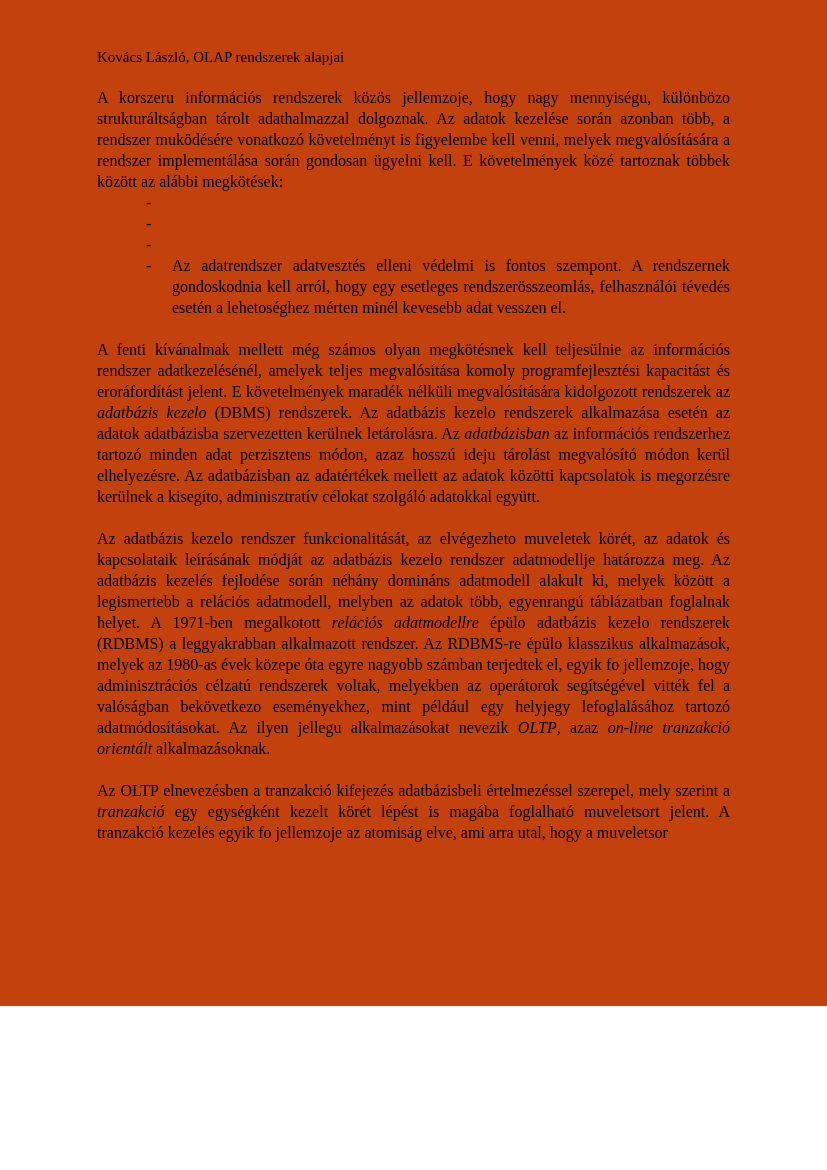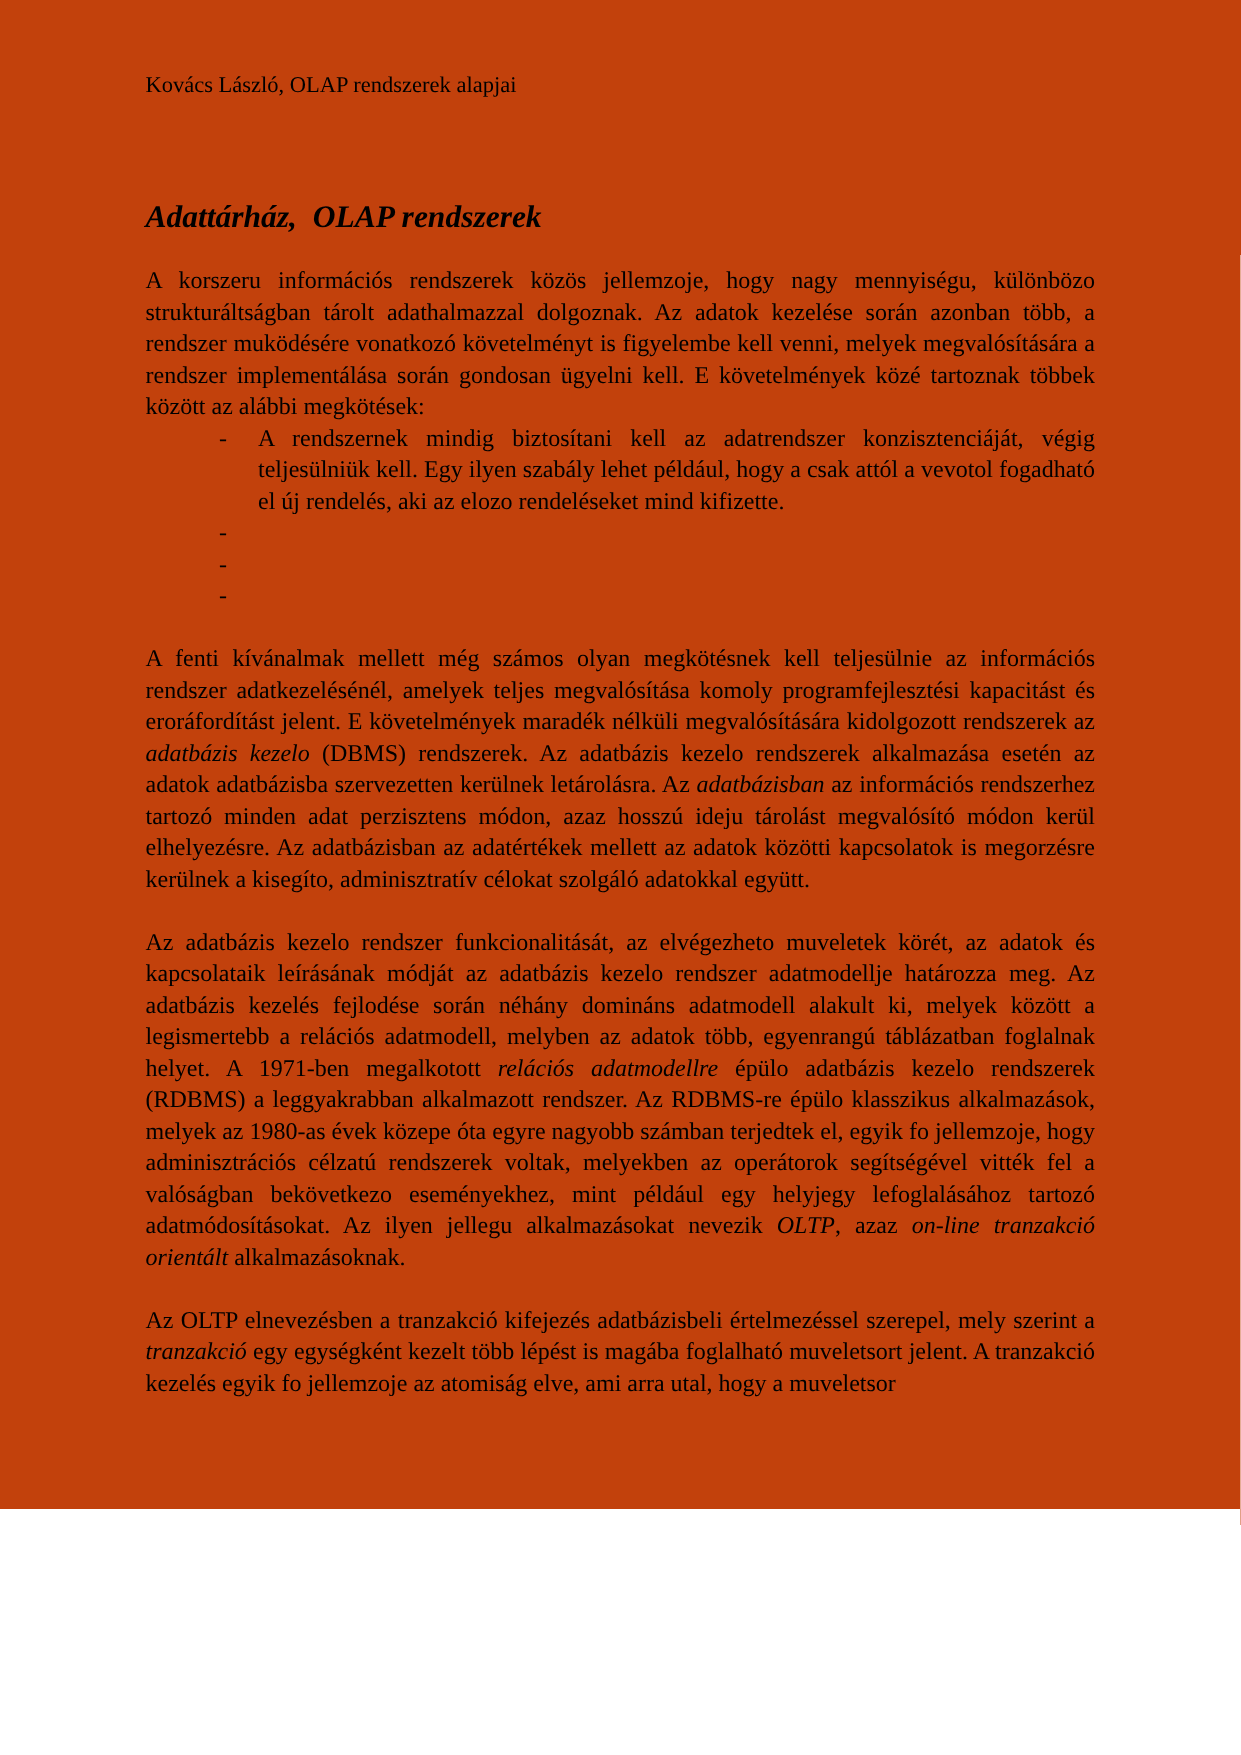--- a/index.html
+++ b/index.html
@@ -55,45 +55,44 @@
   }
   .seg-italic { font-style: italic; margin-top: 12px; }
 </style>
 </head>
 <body>
 
 <div class="page">
 
   <div class="running-header">Kovács László, OLAP rendszerek alapjai</div>
 
-  <h1 class="doc-title">Adattárház,  OLAP rendszerek</h1>
 
 
   <p class="body-par"><span>A korszeru információs rendszerek közös jellemzoje, hogy nagy mennyiségu, különbözo strukturáltságban tárolt adathalmazzal dolgoznak. Az adatok kezelése során azonban több, a rendszer muködésére vonatkozó követelményt is figyelembe kell venni, melyek megvalósítására a rendszer implementálása során gondosan ügyelni kell. E követelmények közé tartoznak többek között az alábbi megkötések:</span></p>
 
   <div class="bullet-list">
-
-    <div class="bullet-item">
-      <span class="bullet-marker">-</span>
-      <span class="bullet-text"><span>A rendszernek mindig biztosítani kell az adatrendszer konzisztenciáját, végig teljesülniük kell. Egy ilyen szabály lehet például, hogy a csak attól a vevotol fogadható el új rendelés, aki az elozo rendeléseket mind kifizette.</span></span>
-    </div>
 
     <div class="bullet-item">
       <span class="bullet-marker">-</span>
     </div>
 
     <div class="bullet-item">
       <span class="bullet-marker">-</span>
     </div>
 
     <div class="bullet-item">
       <span class="bullet-marker">-</span>
     </div>
 
+    <div class="bullet-item">
+      <span class="bullet-marker">-</span>
+      <span class="bullet-text"><span>Az adatrendszer adatvesztés elleni védelmi is fontos szempont. A rendszernek gondoskodnia kell arról, hogy egy esetleges rendszerösszeomlás, felhasználói tévedés esetén a lehetoséghez mérten minél kevesebb adat vesszen el.</span></span>
+    </div>
+
   </div>
 
   <p class="body-par"><span>A fenti kívánalmak mellett még számos olyan megkötésnek kell teljesülnie az információs rendszer adatkezelésénél, amelyek teljes megvalósítása komoly programfejlesztési kapacitást és eroráfordítást jelent. E követelmények maradék nélküli megvalósítására kidolgozott rendszerek az </span><span class="seg-italic">adatbázis kezelo</span><span> (DBMS) rendszerek. Az adatbázis kezelo rendszerek alkalmazása esetén az adatok adatbázisba szervezetten kerülnek letárolásra. Az </span><span class="seg-italic">adatbázisban</span><span> az információs rendszerhez tartozó minden adat perzisztens módon, azaz hosszú ideju tárolást megvalósító módon kerül elhelyezésre. Az adatbázisban az adatértékek mellett az adatok közötti kapcsolatok is megorzésre kerülnek a kisegíto, adminisztratív célokat szolgáló adatokkal együtt.</span></p>
 
   <p class="body-par"><span>Az adatbázis kezelo rendszer funkcionalitását, az elvégezheto muveletek körét, az adatok és kapcsolataik leírásának módját az adatbázis kezelo rendszer adatmodellje határozza meg. Az adatbázis kezelés fejlodése során néhány domináns adatmodell alakult ki, melyek között a legismertebb a relációs adatmodell, melyben az adatok több, egyenrangú táblázatban foglalnak helyet. A 1971-ben megalkotott </span><span class="seg-italic">relációs adatmodellre</span><span> épülo adatbázis kezelo rendszerek (RDBMS) a leggyakrabban alkalmazott rendszer. Az RDBMS-re épülo klasszikus alkalmazások, melyek az 1980-as évek közepe óta egyre nagyobb számban terjedtek el, egyik fo jellemzoje, hogy adminisztrációs célzatú rendszerek voltak, melyekben az operátorok segítségével vitték fel a valóságban bekövetkezo eseményekhez, mint például egy helyjegy lefoglalásához tartozó adatmódosításokat. Az ilyen jellegu alkalmazásokat nevezik </span><span class="seg-italic">OLTP</span><span>, azaz </span><span class="seg-italic">on-line tranzakció orientált</span><span> alkalmazásoknak.</span></p>
 
-  <p class="body-par"><span>Az OLTP elnevezésben a tranzakció kifejezés adatbázisbeli értelmezéssel szerepel, mely szerint a </span><span class="seg-italic">tranzakció</span><span> egy egységként kezelt több lépést is magába foglalható muveletsort jelent. A tranzakció kezelés egyik fo jellemzoje az atomiság elve, ami arra utal, hogy a muveletsor</span></p>
+  <p class="body-par"><span>Az OLTP elnevezésben a tranzakció kifejezés adatbázisbeli értelmezéssel szerepel, mely szerint a </span><span class="seg-italic">tranzakció</span><span> egy egységként kezelt körét lépést is magába foglalható muveletsort jelent. A tranzakció kezelés egyik fo jellemzoje az atomiság elve, ami arra utal, hogy a muveletsor</span></p>
 
 </div>
 
 </body></html>

